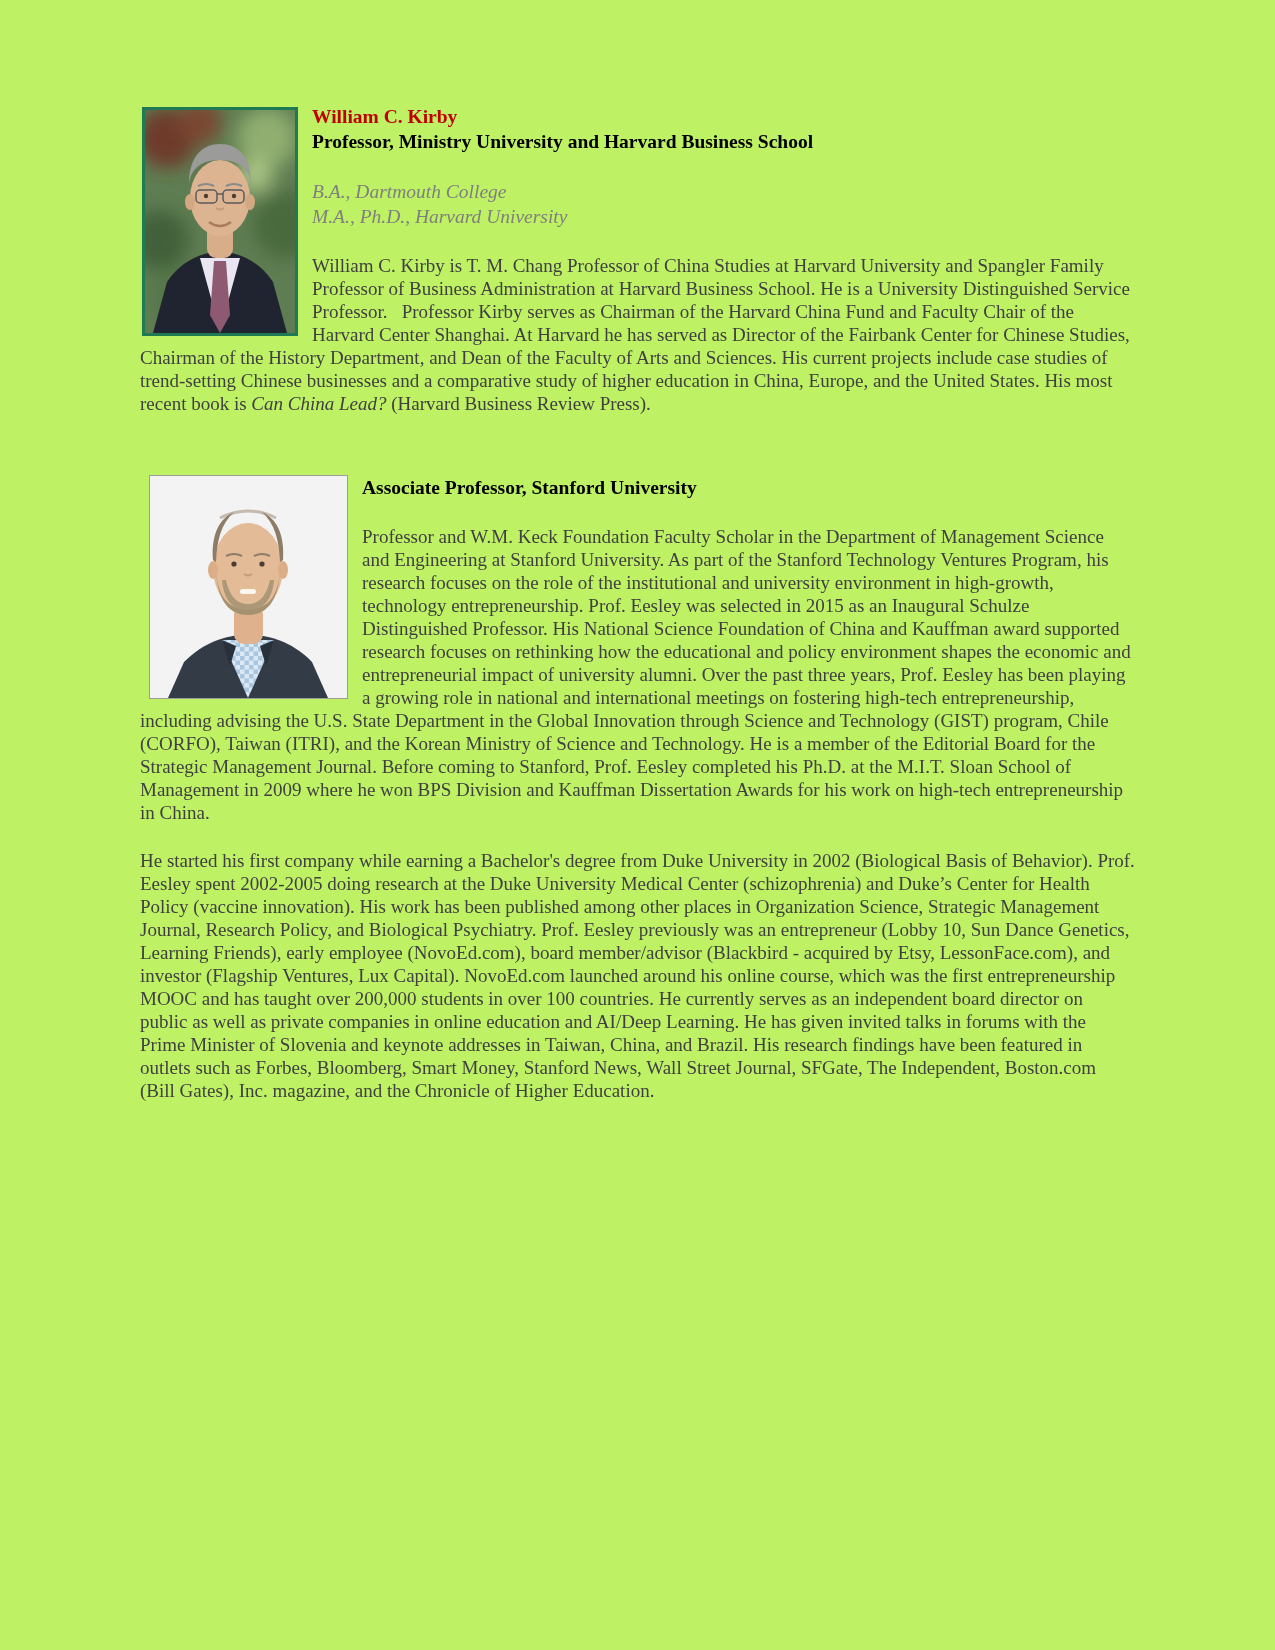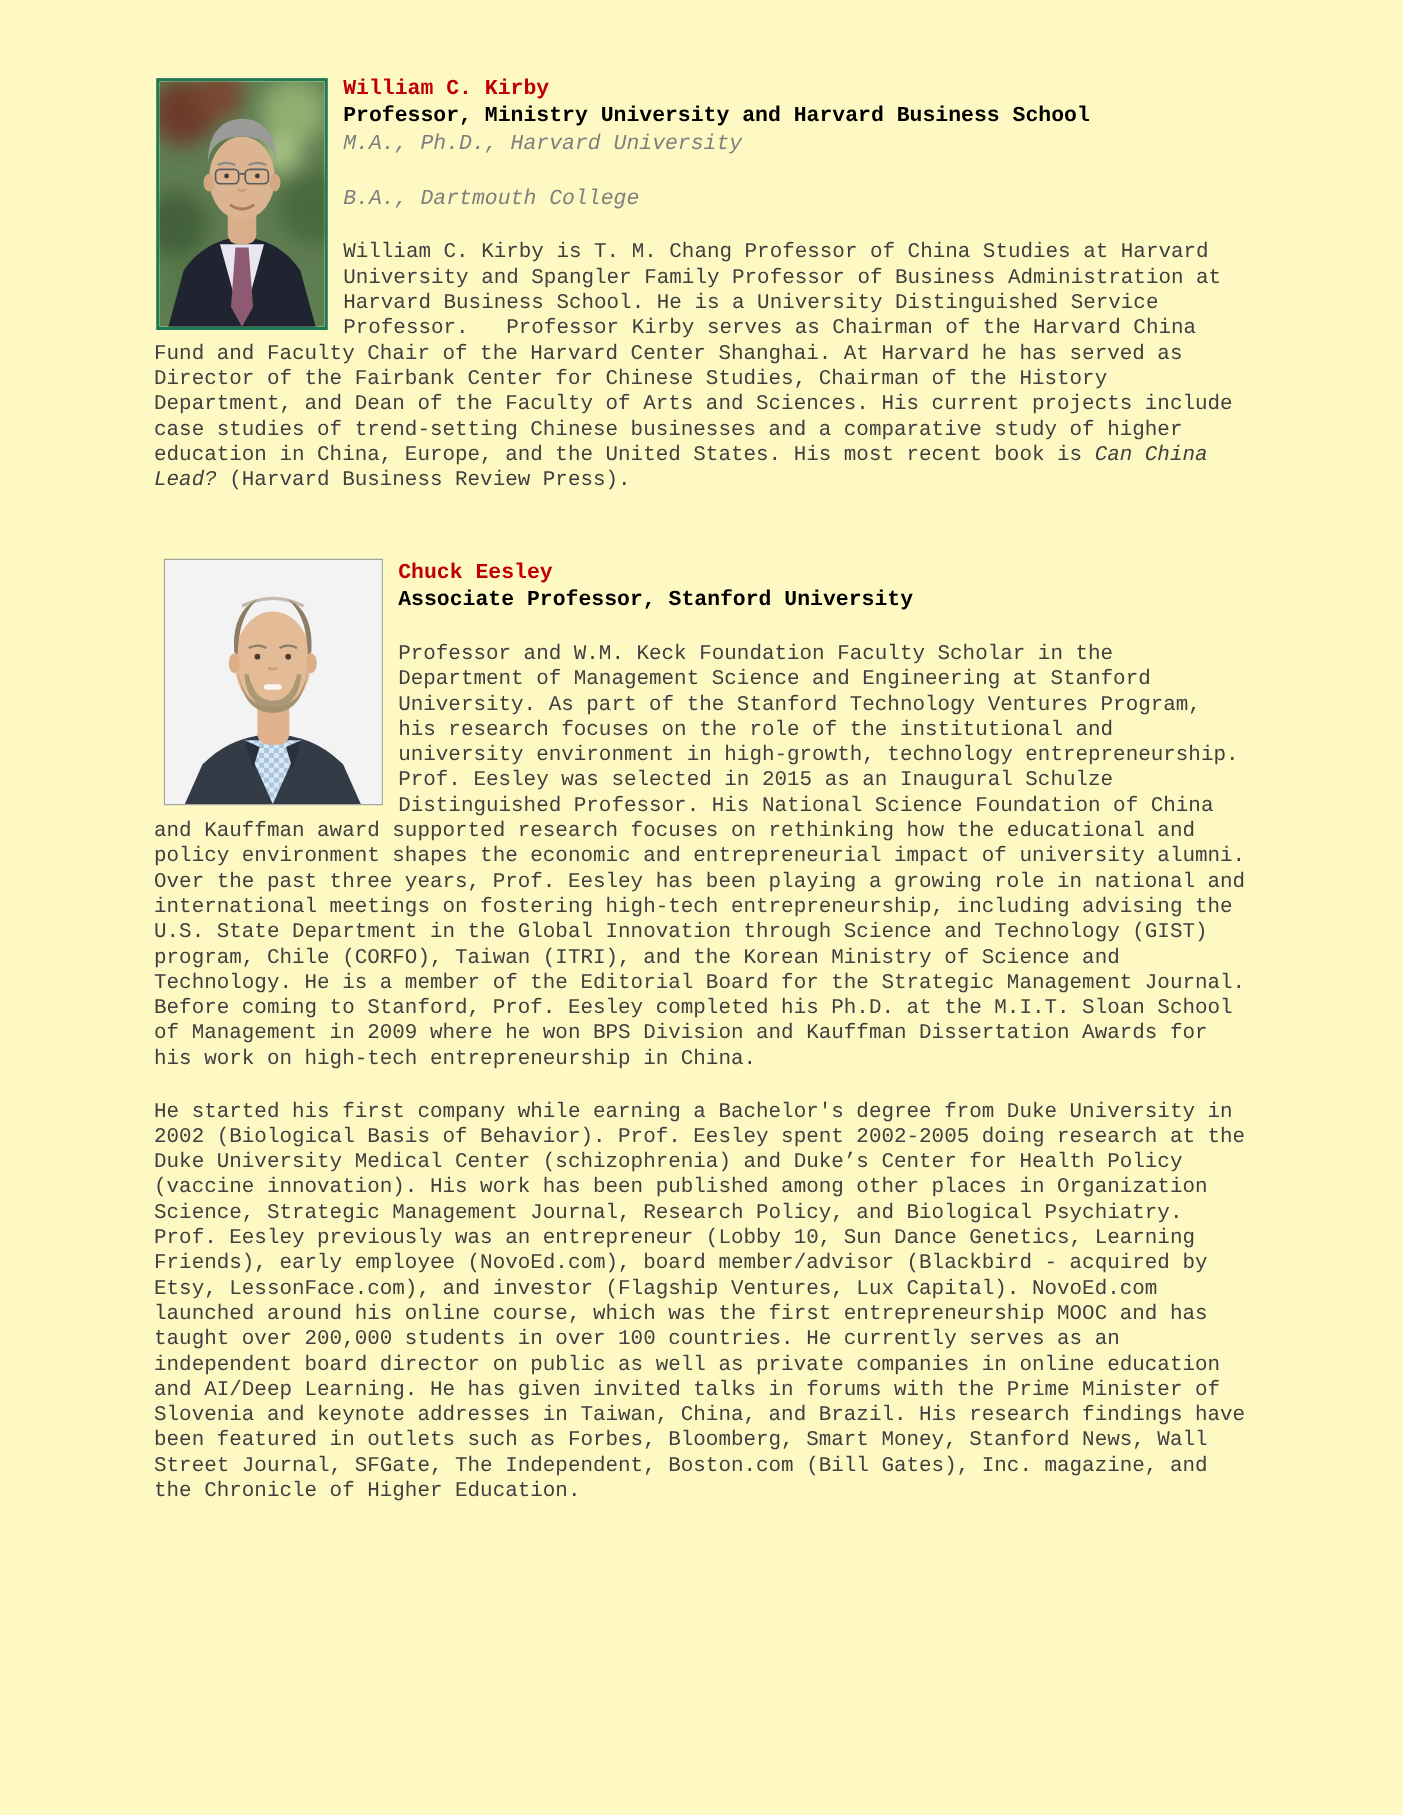--- a/index.html
+++ b/index.html
@@ -1,22 +1,22 @@
 <!DOCTYPE html>
 <html><head>
 <meta charset="utf-8">
 <style>
   html,body{margin:0;padding:0;background:#fff;}
   .page{
     position:relative;
     width:1275px;height:1650px;
     box-sizing:border-box;
-    padding:68px 140px 0 140px;
-    background:#fef9c3;
-    font-family:Liberation Mono, monospace;
+    padding:104px 140px 0 140px;
+    background:#bef264;
+    font-family:Liberation Serif, serif;
     overflow:hidden;
   }
   .profile{overflow:visible;}
   .profile::after{content:"";display:block;clear:both;}
   .photo-frame{float:left;}
   .photo-frame.kirby{
     width:150px;height:223px;
     border:3px solid #1f7a53;
     margin:3px 14px 8px 2px;
   }
@@ -83,22 +83,22 @@
         <path d="M53,76 Q61,72 69,76" fill="none" stroke="#8a8a88" stroke-width="2"></path>
         <path d="M81,76 Q89,72 97,76" fill="none" stroke="#8a8a88" stroke-width="2"></path>
         <path d="M64,112 Q75,120 86,112" fill="none" stroke="#a97c5e" stroke-width="2.5"></path>
         <path d="M71,98 Q75,101 79,98" fill="none" stroke="#c49a76" stroke-width="2"></path>
       </svg>
     </div>
 
     <h2 class="name">William C. Kirby</h2>
     <h3 class="role">Professor, Ministry University and Harvard Business School</h3>
 
+    <p class="cred cred-block-gap">B.A., Dartmouth College</p>
     <p class="cred">M.A., Ph.D., Harvard University</p>
-    <p class="cred cred-block-gap">B.A., Dartmouth College</p>
 
     <p class="bio"><span>William C. Kirby is T. M. Chang Professor of China Studies at Harvard University and Spangler Family Professor of Business Administration at Harvard Business School. He is a University Distinguished Service Professor.   Professor Kirby serves as Chairman of the Harvard China Fund and Faculty Chair of the Harvard Center Shanghai. At Harvard he has served as Director of the Fairbank Center for Chinese Studies, Chairman of the History Department, and Dean of the Faculty of Arts and Sciences. His current projects include case studies of trend-setting Chinese businesses and a comparative study of higher education in China, Europe, and the United States. His most recent book is </span><span class="it">Can China Lead?</span><span> (Harvard Business Review Press).</span></p>
   </section>
 
   <section class="profile section-2">
     <div class="photo-frame eesley">
       <svg viewBox="0 0 197 222" preserveAspectRatio="none">
         <defs>
           <pattern id="chk" width="9" height="9" patternUnits="userSpaceOnUse">
             <rect width="9" height="9" fill="#dbe7f2"></rect>
@@ -122,20 +122,19 @@
         <circle cx="84" cy="88" r="2.6" fill="#4a3c2f"></circle>
         <circle cx="112" cy="88" r="2.6" fill="#4a3c2f"></circle>
         <path d="M76,80 Q84,76 92,80" fill="none" stroke="#8d7c66" stroke-width="2"></path>
         <path d="M104,80 Q112,76 120,80" fill="none" stroke="#8d7c66" stroke-width="2"></path>
         <path d="M94,98 Q98,101 102,98" fill="none" stroke="#c79b75" stroke-width="2"></path>
         <ellipse cx="63" cy="94" rx="5" ry="9" fill="#dcae87"></ellipse>
         <ellipse cx="133" cy="94" rx="5" ry="9" fill="#dcae87"></ellipse>
       </svg>
     </div>
 
-    <h2 class="name">Chuck Eesley</h2>
     <h3 class="role">Associate Professor, Stanford University</h3>
 
     <p class="bio"><span>Professor and W.M. Keck Foundation Faculty Scholar in the Department of Management Science and Engineering at Stanford University. As part of the Stanford Technology Ventures Program, his research focuses on the role of the institutional and university environment in high-growth, technology entrepreneurship. Prof. Eesley was selected in 2015 as an Inaugural Schulze Distinguished Professor. His National Science Foundation of China and Kauffman award supported research focuses on rethinking how the educational and policy environment shapes the economic and entrepreneurial impact of university alumni. Over the past three years, Prof. Eesley has been playing a growing role in national and international meetings on fostering high-tech entrepreneurship, including advising the U.S. State Department in the Global Innovation through Science and Technology (GIST) program, Chile (CORFO), Taiwan (ITRI), and the Korean Ministry of Science and Technology. He is a member of the Editorial Board for the Strategic Management Journal. Before coming to Stanford, Prof. Eesley completed his Ph.D. at the M.I.T. Sloan School of Management in 2009 where he won BPS Division and Kauffman Dissertation Awards for his work on high-tech entrepreneurship in China.</span></p>
     <p class="bio"><span>He started his first company while earning a Bachelor's degree from Duke University in 2002 (Biological Basis of Behavior). Prof. Eesley spent 2002-2005 doing research at the Duke University Medical Center (schizophrenia) and Duke’s Center for Health Policy (vaccine innovation). His work has been published among other places in Organization Science, Strategic Management Journal, Research Policy, and Biological Psychiatry. Prof. Eesley previously was an entrepreneur (Lobby 10, Sun Dance Genetics, Learning Friends), early employee (NovoEd.com), board member/advisor (Blackbird - acquired by Etsy, LessonFace.com), and investor (Flagship Ventures, Lux Capital). NovoEd.com launched around his online course, which was the first entrepreneurship MOOC and has taught over 200,000 students in over 100 countries. He currently serves as an independent board director on public as well as private companies in online education and AI/Deep Learning. He has given invited talks in forums with the Prime Minister of Slovenia and keynote addresses in Taiwan, China, and Brazil. His research findings have been featured in outlets such as Forbes, Bloomberg, Smart Money, Stanford News, Wall Street Journal, SFGate, The Independent, Boston.com (Bill Gates), Inc. magazine, and the Chronicle of Higher Education.</span></p>
   </section>
 
 </div>
 
 </body></html>

